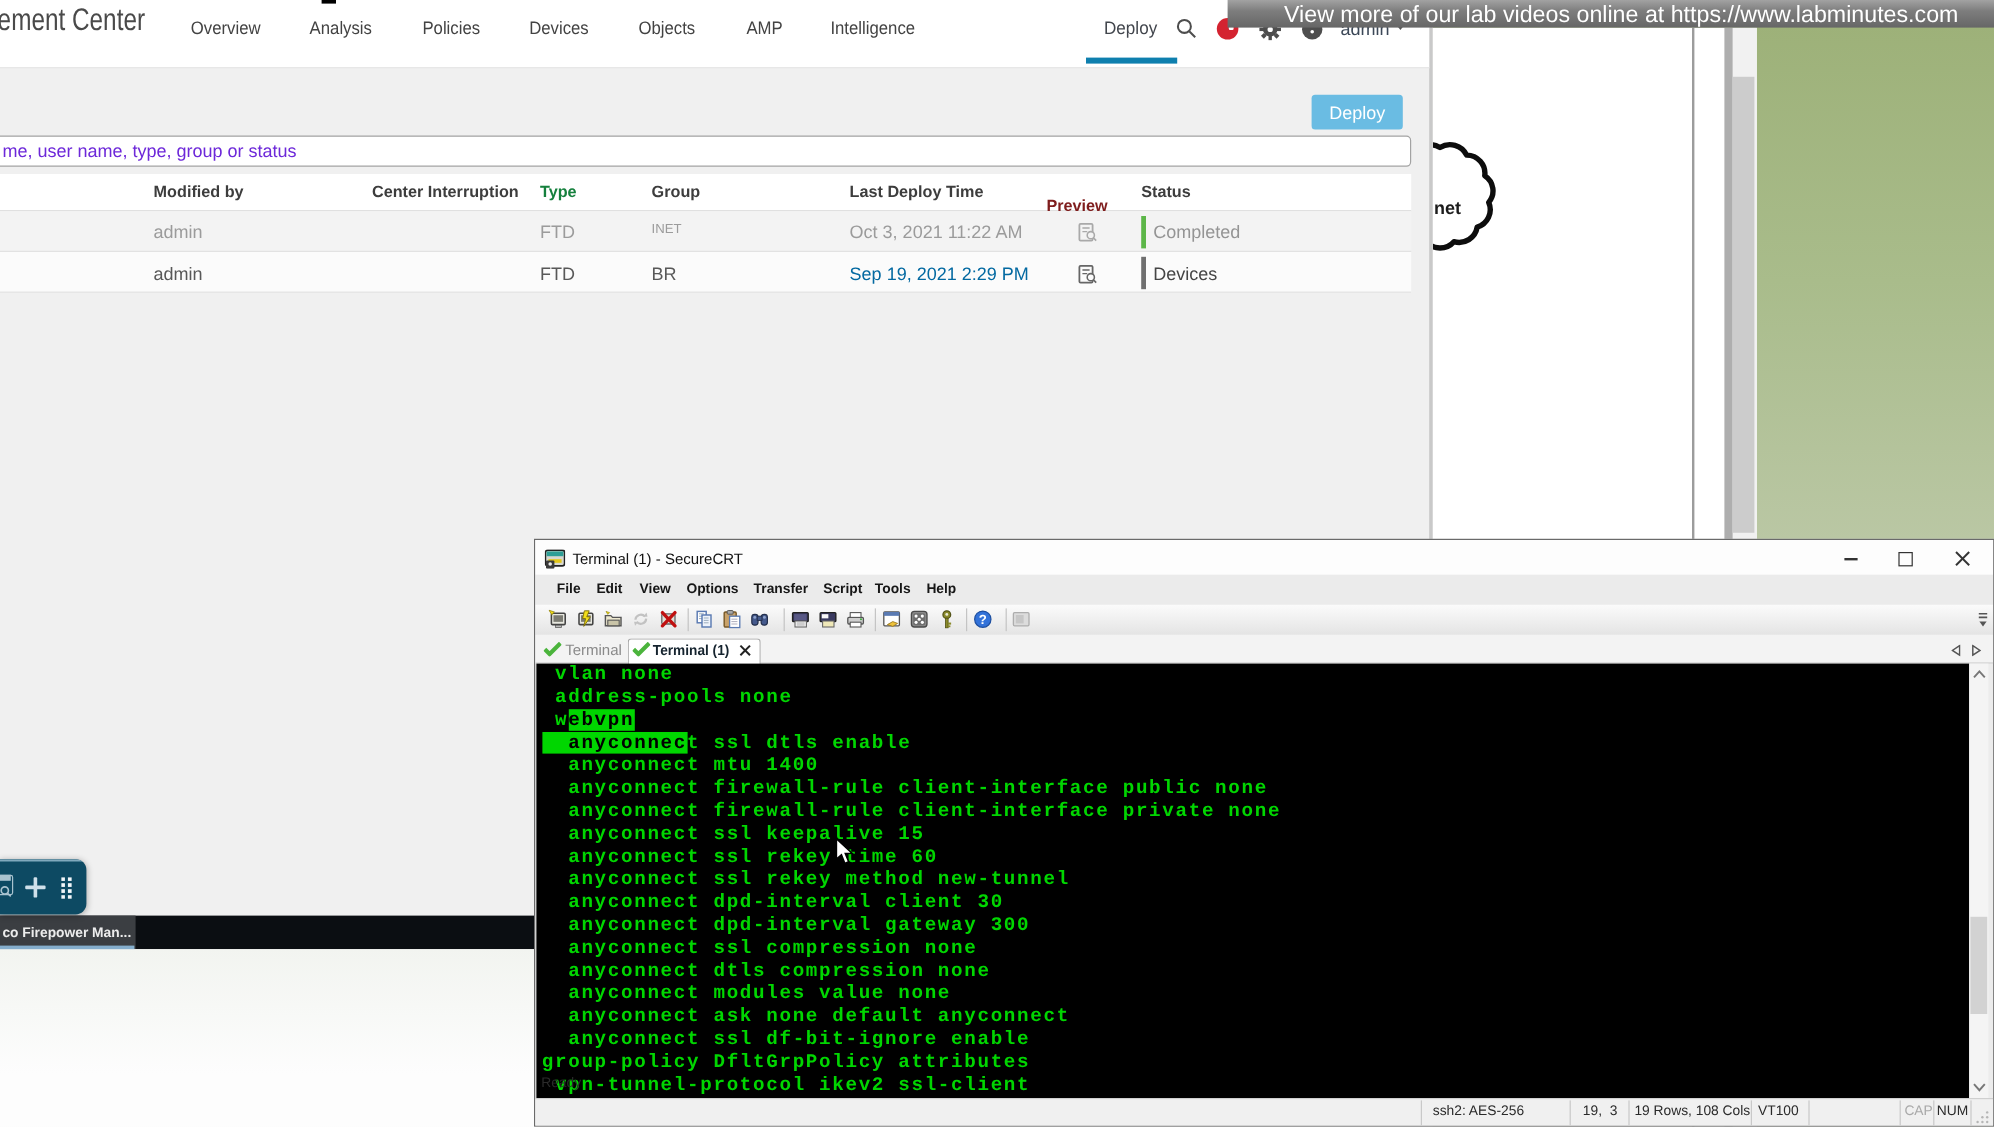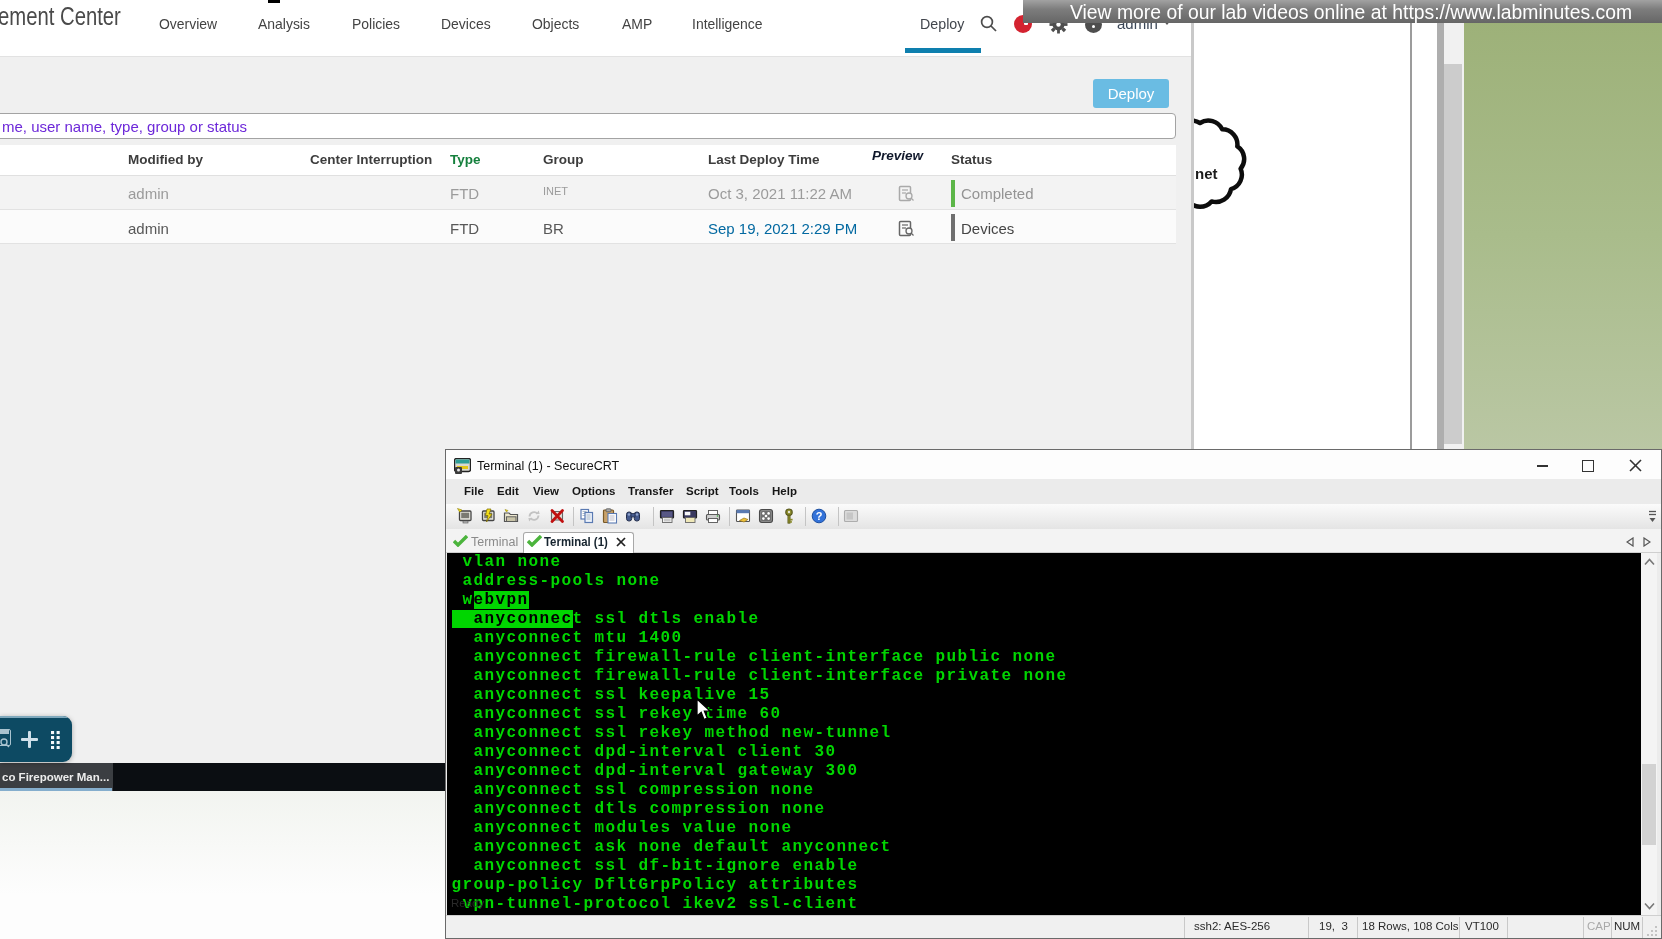--- a/index.html
+++ b/index.html
@@ -80,21 +80,21 @@
 
   <div class="abs" style="left:-20px;top:113px;width:1196px;height:26px;background:#fff;border:1px solid #a3a3a3;border-radius:4px;box-sizing:border-box;"></div>
   <div class="abs" style="left:2px;top:118px;font-size:15px;color:#6d28d9;">me, user name, type, group or status</div>
 
   <div class="abs" style="left:-20px;top:145px;width:1196px;height:31px;background:#fff;border-bottom:1px solid #e0e0e0;box-sizing:border-box;"></div>
   <div class="abs" style="left:128px;top:152px;font-size:13.5px;font-weight:bold;color:#3d3d3d;">Modified by</div>
   <div class="abs" style="left:310px;top:152px;font-size:13.5px;font-weight:bold;color:#3d3d3d;">Center Interruption</div>
   <div class="abs" style="left:450px;top:152px;font-size:13.5px;font-weight:bold;color:#15803d;">Type</div>
   <div class="abs" style="left:543px;top:152px;font-size:13.5px;font-weight:bold;color:#3d3d3d;">Group</div>
   <div class="abs" style="left:708px;top:152px;font-size:13.5px;font-weight:bold;color:#3d3d3d;">Last Deploy Time</div>
-  <div class="abs" style="left:872px;top:148px;font-size:13.5px;font-weight:bold;color:#0f172a;font-style:italic;">Preview</div>
+  <div class="abs" style="left:872px;top:164px;font-size:13.5px;font-weight:bold;color:#7f1d1d;">Preview</div>
   <div class="abs" style="left:951px;top:152px;font-size:13.5px;font-weight:bold;color:#3d3d3d;">Status</div>
 
   <div class="abs" style="left:-20px;top:176px;width:1196px;height:34px;background:#f3f3f3;border-bottom:1px solid #e2e2e2;box-sizing:border-box;"></div>
   <div class="abs" style="left:128px;top:185px;font-size:15px;color:#9b9b9b;">admin</div>
   <div class="abs" style="left:450px;top:185px;font-size:15px;color:#9b9b9b;">FTD</div>
   <div class="abs" style="left:543px;top:185px;font-size:11px;color:#9b9b9b;">INET</div>
   <div class="abs" style="left:708px;top:185px;font-size:15px;color:#9b9b9b;">Oct 3, 2021 11:22 AM</div>
   <svg class="abs" style="left:898px;top:185px;" width="17" height="17" viewBox="0 0 17 17">
     <rect x="1.5" y="1.5" width="11" height="14" rx="1" fill="none" stroke="#a9a9a9" stroke-width="1.5"></rect>
     <line x1="4" y1="5" x2="10" y2="5" stroke="#a9a9a9" stroke-width="1.2"></line>
@@ -339,21 +339,21 @@
       <path d="M1 1.5 L5.5 6.5 L10 1.5" fill="none" stroke="#777" stroke-width="1.6"></path>
     </svg>
 
   <div class="abs" style="left:0;top:465px;width:1215px;height:25px;background:#f0f0f0;border-top:1px solid #cfcfcf;box-sizing:border-box;"></div>
   <div class="abs stxt" style="left:5px;top:447px;">Ready</div>
   <div class="abs ssep" style="left:738px;"></div>
   <div class="abs stxt" style="left:748px;top:470px;">ssh2: AES-256</div>
   <div class="abs ssep" style="left:862px;"></div>
   <div class="abs stxt" style="left:873px;top:470px;">19,&nbsp;&nbsp;3</div>
   <div class="abs ssep" style="left:911px;"></div>
-  <div class="abs stxt" style="left:916px;top:470px;">18 Rows, 108 Cols</div>
+  <div class="abs stxt" style="left:916px;top:470px;">19 Rows, 108 Cols</div>
   <div class="abs ssep" style="left:1013px;"></div>
   <div class="abs stxt" style="left:1019px;top:470px;">VT100</div>
   <div class="abs ssep" style="left:1061px;"></div>
   <div class="abs ssep" style="left:1137px;"></div>
   <div class="abs stxt" style="left:1141px;top:470px;color:#a9a9a9;">CAP</div>
   <div class="abs ssep" style="left:1165px;"></div>
   <div class="abs stxt" style="left:1168px;top:470px;">NUM</div>
   <div class="abs ssep" style="left:1196px;"></div>
   <svg class="abs" style="left:1199px;top:474px;" width="13" height="13" viewBox="0 0 13 13">
     <g fill="#b5b5b5">

